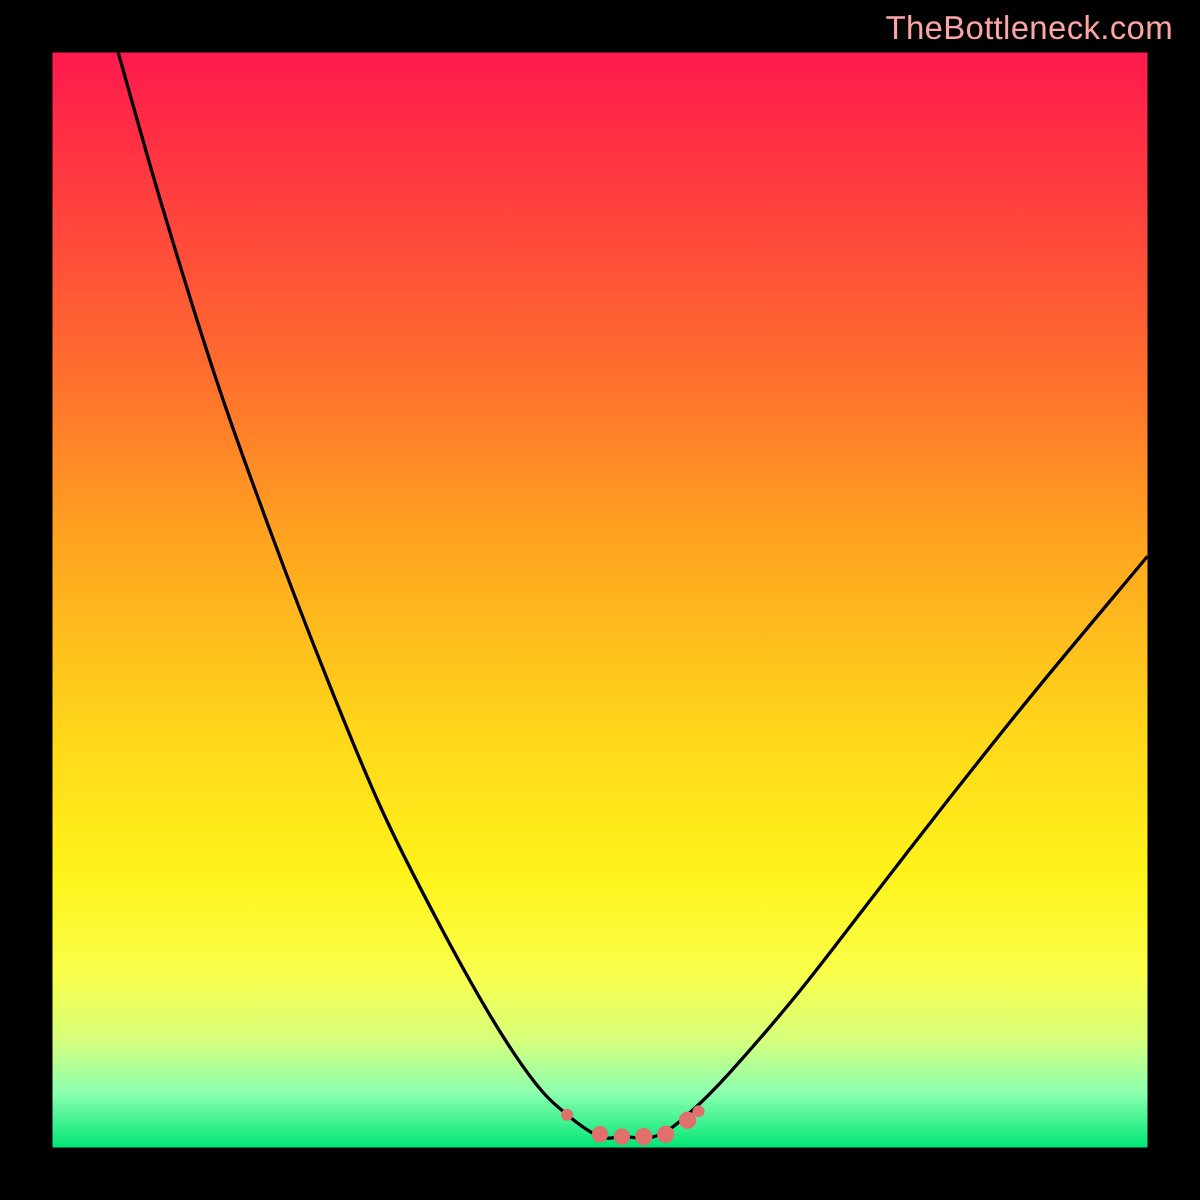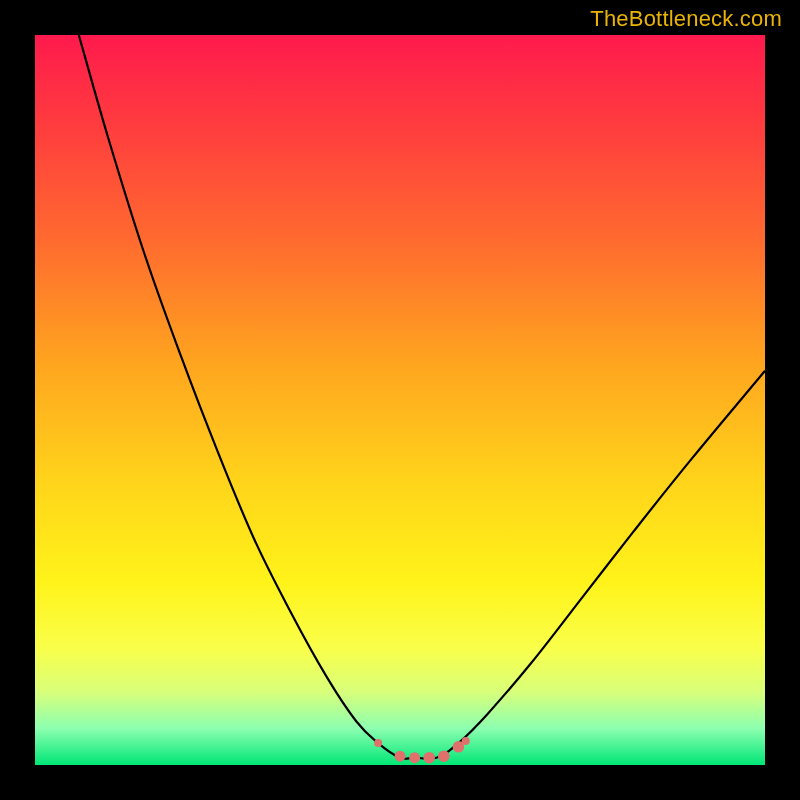--- a/index.html
+++ b/index.html
@@ -35,21 +35,21 @@
       #f9ff4a 84%,
       #d8ff7a 90%,
       #8cffb0 95%,
       #00e676 100%
     );
   }
   .watermark {
     position: absolute;
     top: 6px;
     right: 18px;
-    color: #eab308;
+    color: #fca5a5;
     font-size: 22px;
     font-weight: 500;
     letter-spacing: 0.2px;
     user-select: none;
   }
   svg.curve {
     position: absolute;
     top: 0;
     left: 0;
     width: 730px;

